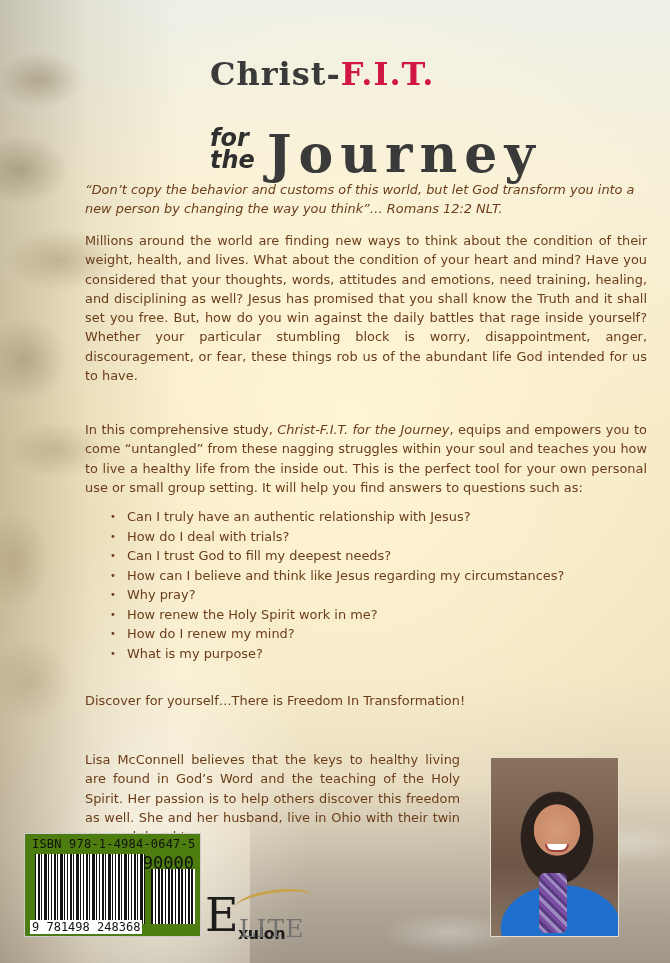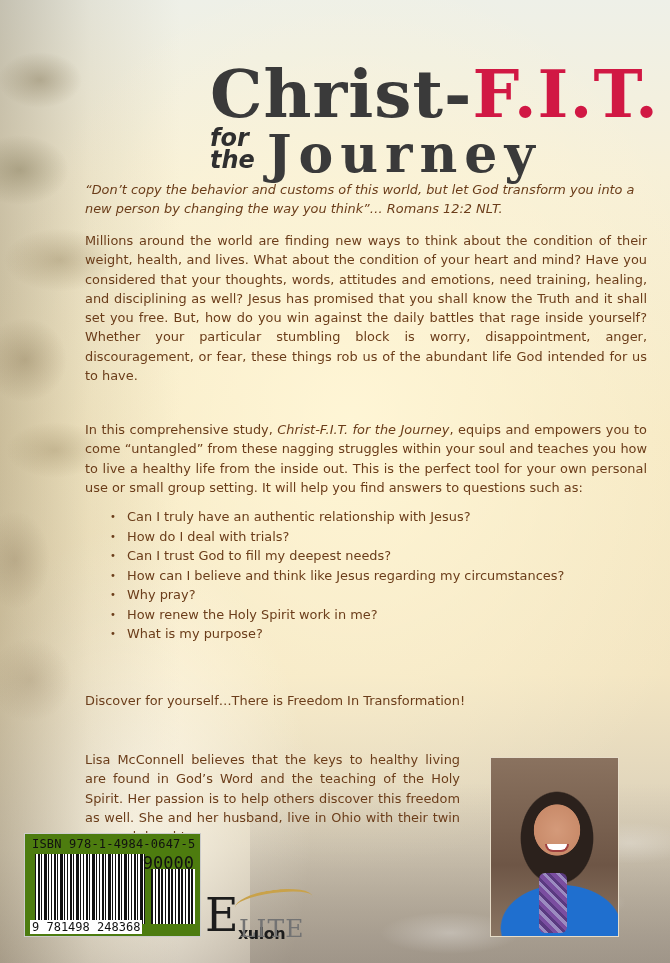--- a/index.html
+++ b/index.html
@@ -33,21 +33,21 @@
     background:
       radial-gradient(ellipse 80px 25px at 320px 120px, rgba(255,255,255,0.35), transparent 70%),
       radial-gradient(ellipse 100px 30px at 200px 150px, rgba(255,255,255,0.3), transparent 70%),
       radial-gradient(ellipse 90px 30px at 380px 60px, rgba(255,255,255,0.25), transparent 70%),
       linear-gradient(180deg, rgba(150,140,125,0) 0%, rgba(140,130,118,0.55) 100%);
   }
 
   .title-wrap { position: absolute; left: 210px; top: 55px; width: 340px; height: 130px; }
   .title-line1 {
     position: absolute; left: 0; top: 0; white-space: nowrap;
-    font-family: "DejaVu Serif", serif; font-weight: bold; font-size: 66px; letter-spacing: 1px;
+    font-family: "DejaVu Serif", serif; font-weight: bold; font-size: 32px; letter-spacing: 1px;
   }
   .title-christ { color: #3a3a3a; }
   .title-fit { color: #d11844; }
   .title-for {
     position: absolute; left: 0; top: 72px;
     font-family: "DejaVu Sans", sans-serif; font-style: italic; font-weight: bold;
     font-size: 24px; line-height: 22px; color: #2f2f2f;
   }
   .title-journey {
     position: absolute; left: 57px; top: 68px; white-space: nowrap;
@@ -160,20 +160,21 @@
 
 <p class="body-text para2"><span>In this comprehensive study, </span><em>Christ-F.I.T. for the Journey</em><span>, equips and empowers you to come “untangled” from these nagging struggles within your soul and teaches you how to live a healthy life from the inside out.  This is the perfect tool for your own personal use or small group setting. It will help you find answers to questions such as:</span></p>
 
 <ul class="questions">
   <li>Can I truly have an authentic relationship with Jesus?</li>
   <li>How do I deal with trials?</li>
   <li>Can I trust God to fill my deepest needs?</li>
   <li>How can I believe and think like Jesus regarding my circumstances?</li>
   <li>Why pray?</li>
   <li>How renew the Holy Spirit work in me?</li>
+  <li>How do I renew my mind?</li>
   <li>What is my purpose?</li>
 </ul>
 
 <p class="body-text discover">Discover for yourself…There is Freedom In Transformation!</p>
 
 <p class="body-text bio">Lisa McConnell believes that the keys to healthy living are found in God’s Word and the teaching of the Holy Spirit.  Her passion is to help others discover this freedom as well.  She and her husband, live in Ohio with their twin son and daughter.</p>
 
 <div class="photo">
   <div class="photo-scarf"></div>
   <div class="photo-smile"></div>

